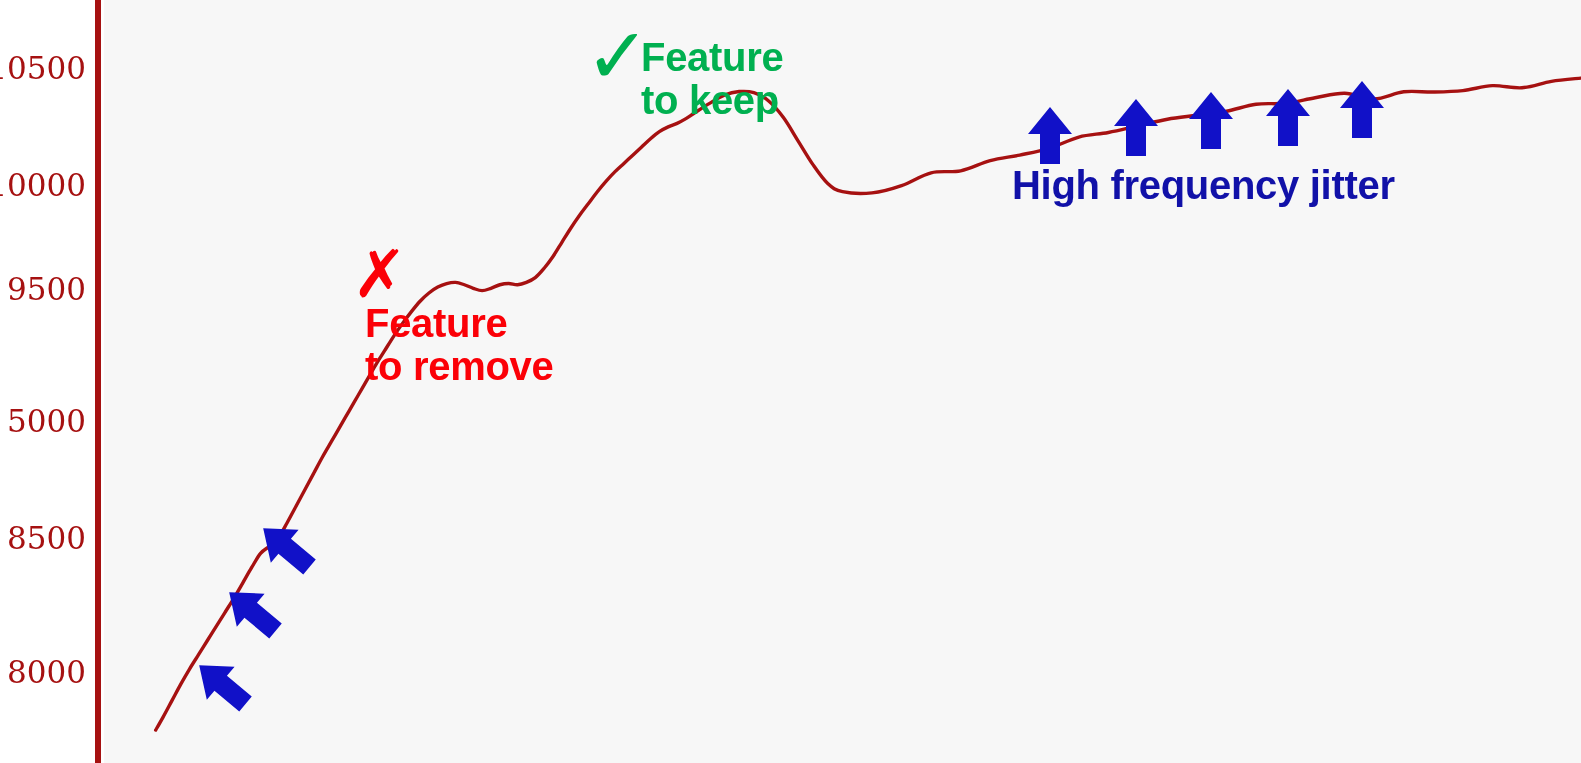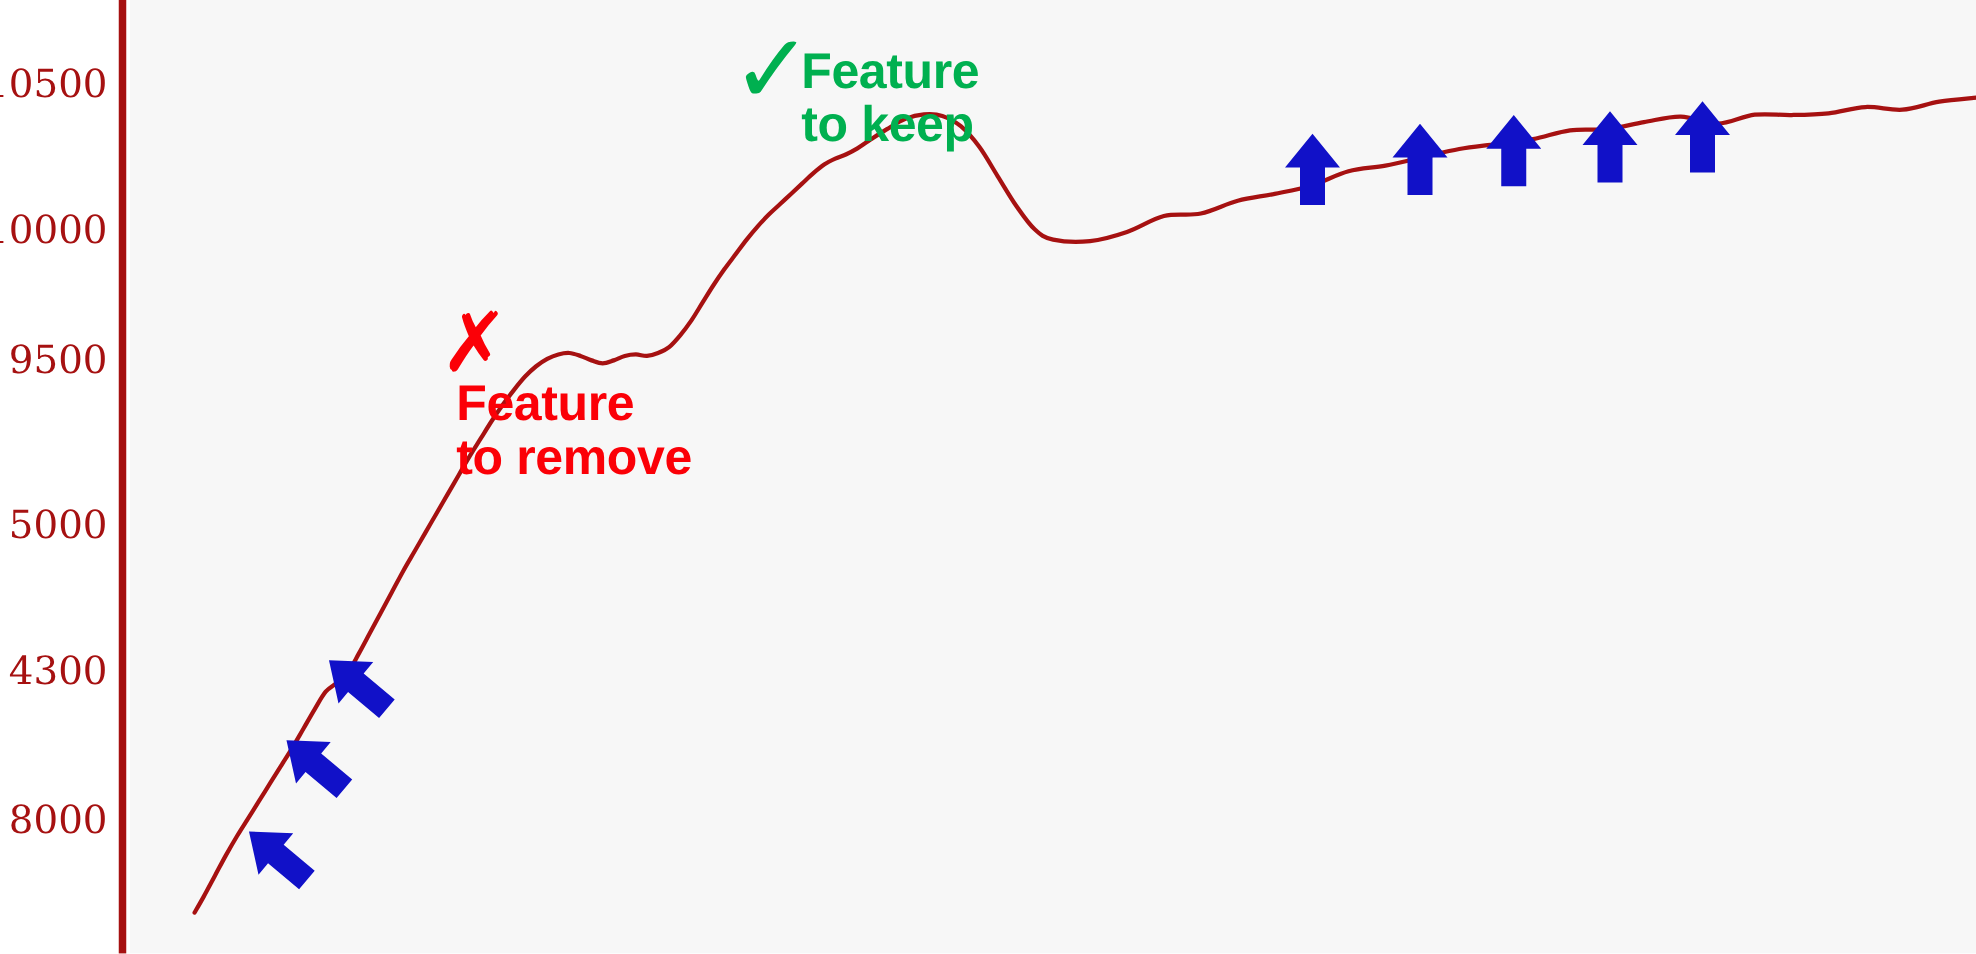--- a/index.html
+++ b/index.html
@@ -105,22 +105,22 @@
 <div id="figure">
 
   <div id="plot-area"></div>
 
   <div id="y-axis-spine"></div>
 
   <div class="ytick-label" style="top:68px;">10500</div>
   <div class="ytick-label" style="top:185px;">10000</div>
   <div class="ytick-label" style="top:289px;">9500</div>
   <div class="ytick-label" style="top:421px;">5000</div>
-  <div class="ytick-label" style="top:538px;">4300</div>
-  <div class="ytick-label" style="top:657px;">8000</div>
+  <div class="ytick-label" style="top:538px;">8500</div>
+  <div class="ytick-label" style="top:672px;">8000</div>
 
   <svg id="curve-svg" viewBox="0 0 1581 763">
     <g>
       <path id="signal-path" fill="none" stroke="#a61111" stroke-width="3.4" stroke-linecap="round" stroke-linejoin="round" d="M 155.69 730.04 C 156.93 727.88, 160.37 721.99, 163.08 717.08 C 165.79 712.17, 168.99 706.08, 171.94 700.59 C 174.90 695.09, 177.85 689.40, 180.80 684.09 C 183.76 678.79, 186.71 673.69, 189.67 668.78 C 192.62 663.87, 195.57 659.36, 198.53 654.64 C 201.48 649.93, 204.44 645.22, 207.39 640.51 C 210.34 635.80, 213.30 631.08, 216.25 626.37 C 219.21 621.66, 222.16 616.95, 225.11 612.24 C 228.07 607.52, 231.02 603.01, 233.98 598.10 C 236.93 593.19, 239.88 587.89, 242.84 582.79 C 245.79 577.68, 248.75 572.38, 251.70 567.47 C 254.65 562.56, 257.61 556.87, 260.56 553.34 C 263.52 549.80, 266.47 548.82, 269.42 546.27 C 272.38 543.72, 275.33 541.95, 278.29 538.02 C 281.24 534.10, 284.19 528.01, 287.15 522.71 C 290.10 517.41, 293.06 511.71, 296.01 506.22 C 298.96 500.72, 301.92 495.22, 304.87 489.72 C 307.83 484.23, 310.78 478.73, 313.73 473.23 C 316.69 467.73, 319.64 462.04, 322.60 456.74 C 325.55 451.44, 328.50 446.53, 331.46 441.43 C 334.41 436.32, 337.37 431.22, 340.32 426.11 C 343.27 421.01, 346.23 415.90, 349.18 410.80 C 352.14 405.69, 355.09 400.59, 358.04 395.48 C 361.00 390.38, 363.95 385.27, 366.91 380.17 C 369.86 375.07, 372.81 369.76, 375.77 364.86 C 378.72 359.95, 381.68 355.43, 384.63 350.72 C 387.58 346.01, 390.54 341.10, 393.49 336.58 C 396.45 332.07, 399.40 327.75, 402.35 323.63 C 405.31 319.50, 408.26 315.58, 411.22 311.85 C 414.17 308.12, 417.12 304.39, 420.08 301.24 C 423.03 298.10, 425.99 295.35, 428.94 293.00 C 431.89 290.64, 434.85 288.68, 437.80 287.11 C 440.76 285.54, 443.71 284.36, 446.66 283.57 C 449.62 282.79, 452.57 282.20, 455.53 282.40 C 458.48 282.59, 461.43 283.77, 464.39 284.75 C 467.34 285.73, 470.30 287.30, 473.25 288.29 C 476.20 289.27, 479.16 290.64, 482.11 290.64 C 485.07 290.64, 488.02 289.27, 490.97 288.29 C 493.93 287.30, 496.88 285.54, 499.84 284.75 C 502.79 283.97, 505.74 283.57, 508.70 283.57 C 511.65 283.57, 514.61 284.95, 517.56 284.75 C 520.51 284.56, 523.47 283.57, 526.42 282.40 C 529.38 281.22, 532.33 280.04, 535.28 277.68 C 538.24 275.33, 541.19 271.79, 544.15 268.26 C 547.10 264.73, 550.05 260.80, 553.01 256.48 C 555.96 252.16, 558.92 247.06, 561.87 242.34 C 564.82 237.63, 567.78 232.72, 570.73 228.21 C 573.69 223.69, 576.64 219.37, 579.59 215.25 C 582.55 211.13, 585.50 207.40, 588.46 203.47 C 591.41 199.54, 594.36 195.42, 597.32 191.69 C 600.27 187.96, 603.23 184.43, 606.18 181.09 C 609.13 177.75, 612.09 174.61, 615.04 171.66 C 618.00 168.72, 620.95 166.17, 623.90 163.42 C 626.86 160.67, 629.81 157.92, 632.77 155.17 C 635.72 152.42, 638.67 149.67, 641.63 146.93 C 644.58 144.18, 647.54 141.23, 650.49 138.68 C 653.44 136.13, 656.40 133.58, 659.35 131.61 C 662.31 129.65, 665.26 128.27, 668.21 126.90 C 671.17 125.53, 674.12 124.74, 677.08 123.37 C 680.03 121.99, 682.98 120.42, 685.94 118.65 C 688.89 116.89, 690.86 115.32, 694.80 112.76 C 698.74 110.21, 704.65 106.29, 709.57 103.34 C 714.49 100.39, 719.42 97.06, 724.34 95.09 C 729.26 93.13, 734.19 91.95, 739.11 91.56 C 744.03 91.17, 748.96 91.17, 753.88 92.74 C 758.80 94.31, 763.73 96.86, 768.65 100.98 C 773.57 105.11, 778.50 110.80, 783.42 117.48 C 788.34 124.15, 793.27 133.18, 798.19 141.04 C 803.11 148.89, 808.04 157.53, 812.96 164.60 C 817.88 171.66, 822.81 178.93, 827.73 183.44 C 832.65 187.96, 835.12 190.12, 842.50 191.69 C 849.88 193.26, 862.19 193.89, 872.04 192.87 C 881.89 191.84, 891.73 188.89, 901.58 185.54 C 911.43 182.19, 921.27 175.23, 931.12 172.78 C 940.97 170.32, 950.81 172.85, 960.66 170.82 C 970.51 168.80, 980.35 163.25, 990.20 160.62 C 1000.05 158.00, 1009.89 157.12, 1019.74 155.07 C 1029.59 153.03, 1039.43 151.36, 1049.28 148.35 C 1059.13 145.34, 1068.97 139.66, 1078.82 137.02 C 1088.67 134.38, 1098.51 134.36, 1108.36 132.50 C 1118.21 130.64, 1128.05 128.08, 1137.90 125.87 C 1147.75 123.66, 1157.59 120.99, 1167.44 119.22 C 1177.29 117.46, 1187.13 116.60, 1196.98 115.27 C 1206.83 113.93, 1216.67 113.08, 1226.52 111.24 C 1236.37 109.40, 1246.21 105.56, 1256.06 104.23 C 1265.91 102.90, 1275.75 104.34, 1285.60 103.26 C 1295.45 102.17, 1305.29 99.39, 1315.14 97.72 C 1324.99 96.05, 1334.83 93.02, 1344.68 93.23 C 1354.53 93.44, 1364.37 99.20, 1374.22 98.95 C 1384.07 98.71, 1393.91 92.94, 1403.76 91.78 C 1413.61 90.63, 1423.45 92.21, 1433.30 92.02 C 1443.15 91.82, 1452.99 91.67, 1462.84 90.61 C 1472.69 89.54, 1482.53 86.09, 1492.38 85.62 C 1502.23 85.14, 1512.07 88.47, 1521.92 87.76 C 1531.77 87.04, 1541.61 82.95, 1551.46 81.33 C 1561.31 79.72, 1576.08 78.62, 1581.00 78.07"></path>
     </g>
 
     <g fill="#1111c8">
       <g transform="translate(288,549) rotate(-50) scale(1.08)">
         <path d="M0,-30 L20,-4 L9,-4 L9,26 L-9,26 L-9,-4 L-20,-4 Z"></path>
       </g>
@@ -152,14 +152,15 @@
   </svg>
 
   <div id="cross-icon">✗</div>
   <div class="anno-text" id="anno-remove-text">Feature
 to remove</div>
 
   <div id="check-icon">✓</div>
   <div class="anno-text" id="anno-keep-text">Feature
 to keep</div>
 
+  <div class="anno-text" id="anno-jitter-text">High frequency jitter</div>
 
 </div>
 
 </body></html>

